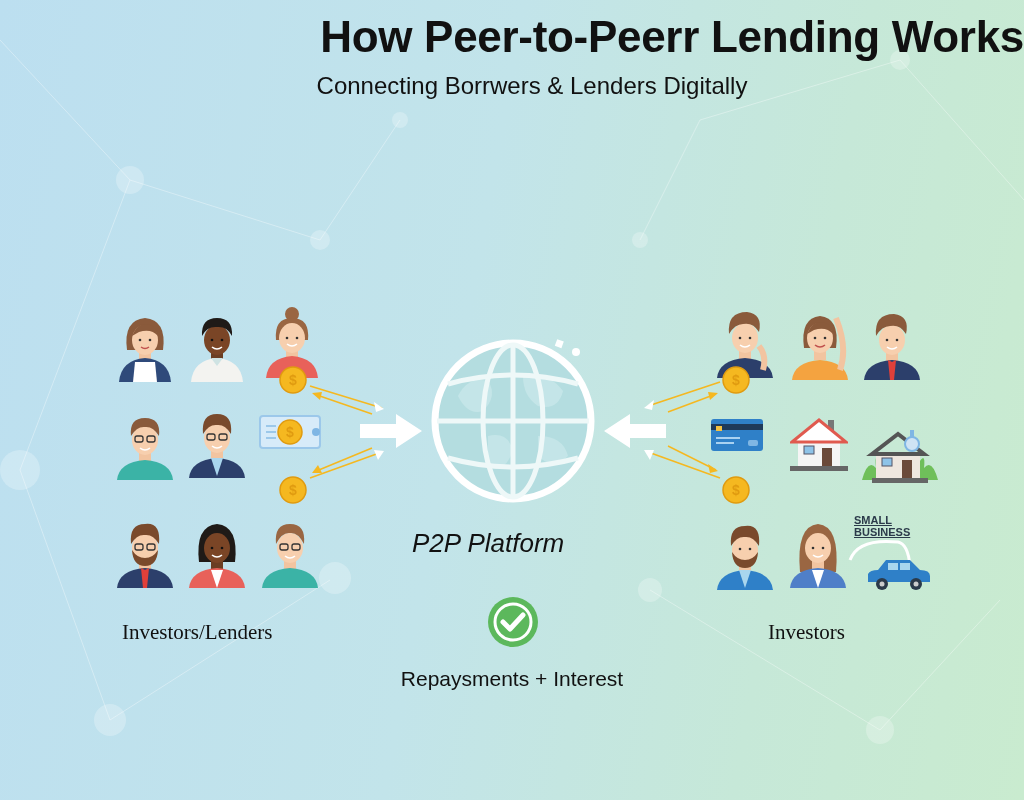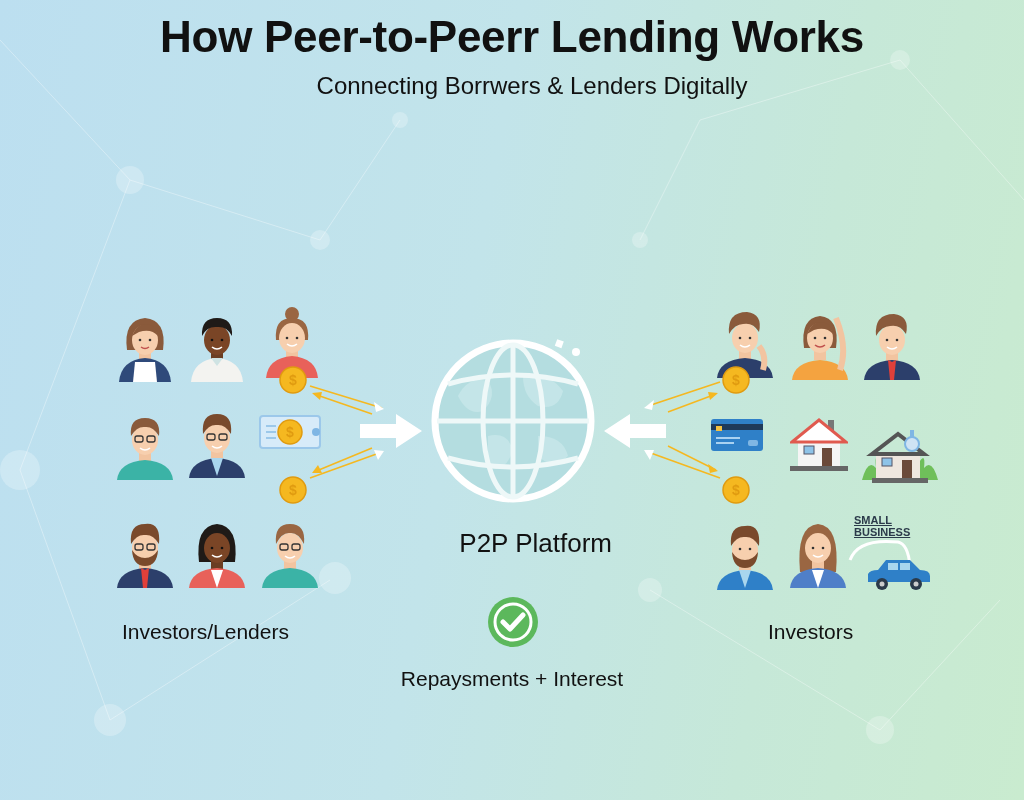--- a/index.html
+++ b/index.html
@@ -1,26 +1,26 @@
 <!DOCTYPE html>
 <html><head>
 <meta charset="utf-8">
 <style>
   html,body{margin:0;padding:0;}
   body{width:1024px;height:800px;overflow:hidden;position:relative;
     font-family:"Liberation Sans","DejaVu Sans",sans-serif;
     background:linear-gradient(100deg,#bcdff0 0%,#c2e4ea 45%,#c6e8d8 75%,#c9ebcf 100%);}
   .net{position:absolute;left:0;top:0;width:1024px;height:800px;}
-  .title{position:absolute;left:0;right:0;top:12px;text-align:center;font-size:44px;font-weight:bold;color:#111;letter-spacing:-0.3px;}
+  .title{position:absolute;left:0;right:0;top:12px;text-align:right;font-size:44px;font-weight:bold;color:#111;letter-spacing:-0.3px;}
   .subtitle{position:absolute;left:0;right:0;top:72px;text-align:center;font-size:24px;color:#111;margin-left:40px;}
   .abs{position:absolute;}
-  .label{position:absolute;font-size:21px;color:#111;white-space:nowrap;}
+  .label{position:absolute;font-size:21px;color:#111;white-space:nowrap;font-family:Liberation Serif, serif;}
   .avatar{position:absolute;width:60px;height:72px;}
   .coin{position:absolute;width:28px;height:28px;}
-  .platform-label{position:absolute;left:412px;top:528px;width:200px;text-align:right;font-size:26px;color:#111;}
+  .platform-label{position:absolute;left:412px;top:528px;width:200px;text-align:left;font-size:26px;color:#111;font-style:italic;}
   .repay-label{position:absolute;left:370px;top:660px;width:284px;text-align:center;font-size:21px;color:#111;margin-top:7px;}
   .sb{position:absolute;left:854px;top:514px;font-size:11px;color:#2b3a4a;line-height:12px;font-weight:bold;text-decoration:underline;}
 </style>
 </head>
 <body>
 
 <svg class="net" viewBox="0 0 1024 800">
   <g stroke="#ffffff" stroke-opacity="0.35" stroke-width="1" fill="none">
     <line x1="0" y1="40" x2="130" y2="180"></line>
       <line x1="130" y1="180" x2="320" y2="240"></line>

